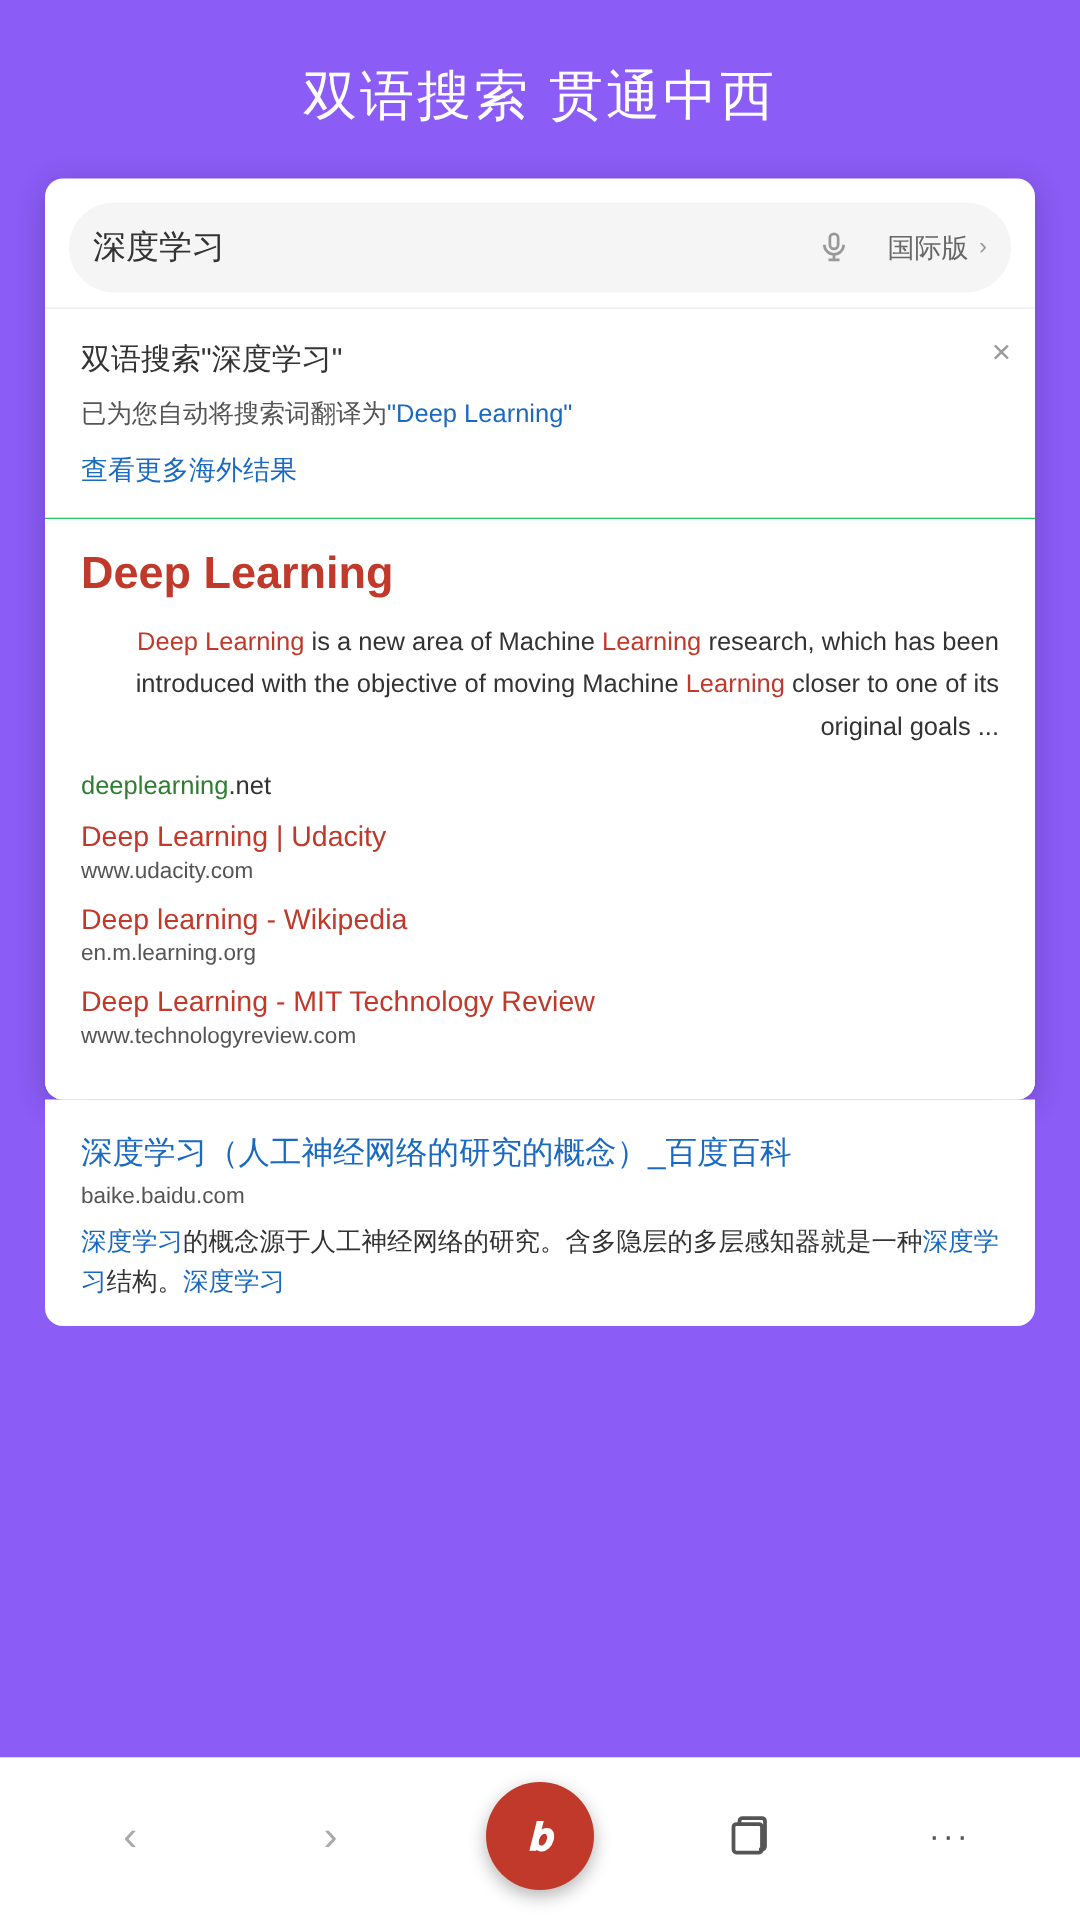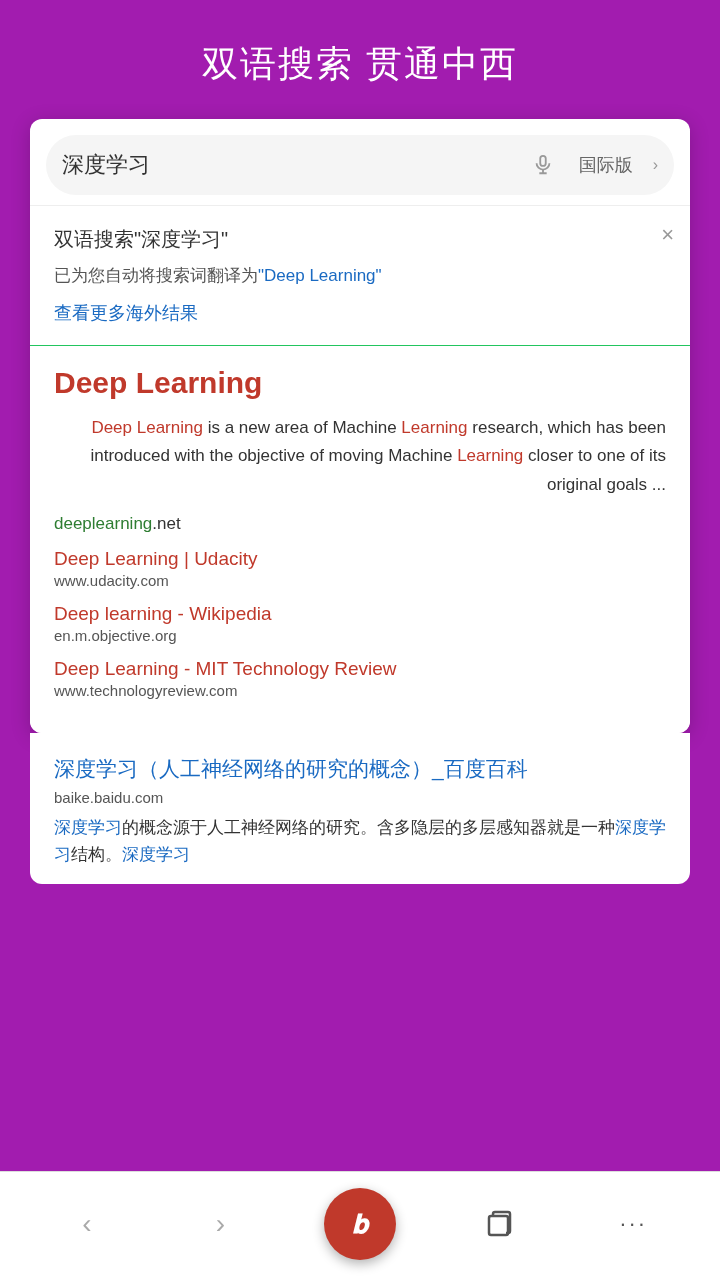--- a/index.html
+++ b/index.html
@@ -8,21 +8,21 @@
     body {
       width: 720px;
       min-height: 1280px;
       background-color: #009b8e;
       font-family: -apple-system, 'PingFang SC', 'Microsoft YaHei', Arial, sans-serif;
       position: relative;
       overflow-x: hidden;
     }
 
     .teal-bg {
-      background-color: #a21caf;
+      background-color: #8b5cf6;
       width: 100%;
       min-height: 1280px;
       position: relative;
     }
 
     
     .header {
       text-align: center;
       padding: 40px 20px 30px;
     }
@@ -66,21 +66,21 @@
       align-items: center;
       justify-content: center;
       font-size: 22px;
     }
 
     .intl-btn {
       display: flex;
       align-items: center;
       color: #666;
       font-size: 18px;
-      gap: 20px;
+      gap: 7px;
     }
 
     .intl-chevron {
       color: #999;
       font-size: 16px;
     }
 
     
     .bilingual-popup {
       background: white;
@@ -314,21 +314,21 @@
         </div>
       </div>
 
       <div class="result-link-block">
         <div class="result-link-title">Deep Learning | Udacity</div>
         <div class="result-link-url">www.udacity.com</div>
       </div>
 
       <div class="result-link-block">
         <div class="result-link-title">Deep learning - Wikipedia</div>
-        <div class="result-link-url">en.m.objective.org</div>
+        <div class="result-link-url">en.m.learning.org</div>
       </div>
 
       <div class="result-link-block">
         <div class="result-link-title">Deep Learning - MIT Technology Review</div>
         <div class="result-link-url">www.technologyreview.com</div>
       </div>
     </div>
   </div>
 
   <div class="bottom-partial-card">

